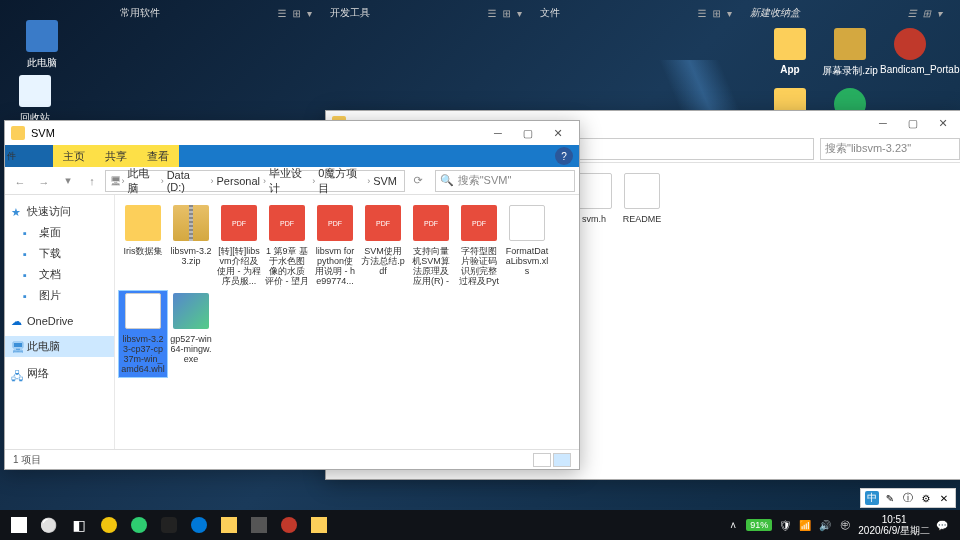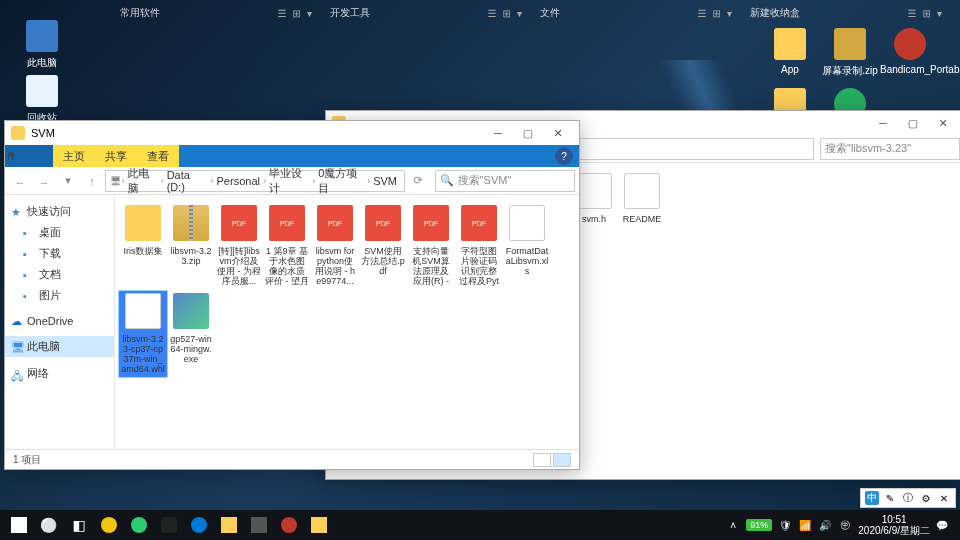--- a/index.html
+++ b/index.html
@@ -99,43 +99,43 @@
       </div>
     </div>
     <div class="rail-block" style="flex: 1 1 0%;">
       <div class="rail-seg">文件</div>
       <div class="rail-ctrls">
         <span>☰</span>
         <span>⊞</span>
         <span>▾</span>
       </div>
     </div>
-    <div class="rail-block" style="flex: 1 1 0%;">
+    <div class="rail-block" style="flex: 1 1 0%; font-style: italic;">
       <div class="rail-seg">新建收纳盒</div>
       <div class="rail-ctrls">
         <span>☰</span>
         <span>⊞</span>
         <span>▾</span>
       </div>
     </div>
   </div>
 
 <div id="desk-left">
     <div class="desktop-icon" style="top: 20px; left: 12px;">
       <div class="ic" style="background:#3a7bc8"></div>
       <div>此电脑</div>
     </div>
-    <div class="desktop-icon" style="top: 75px; left: 12px;">
+    <div class="desktop-icon" style="top: 75px; left: 5px;">
       <div class="ic" style="background:#e8f4ff"></div>
       <div>回收站</div>
     </div>
   </div>
 
 <div id="desk-right">
-    <div class="desktop-icon" style="top: 28px; left: 760px;">
+    <div class="desktop-icon" style="top: 28px; left: 760px; font-weight: bold;">
       <div class="ic" style="background:#fccf5a;border-radius:3px"></div>
       <div>App</div>
     </div>
     <div class="desktop-icon" style="top: 28px; left: 820px;">
       <div class="ic" style="background:#d4a840;border-radius:3px"></div>
       <div>屏幕录制.zip</div>
     </div>
     <div class="desktop-icon" style="top: 28px; left: 880px;">
       <div class="ic" style="background:#c0392b;border-radius:50%"></div>
       <div>Bandicam_Portable.exe</div>

